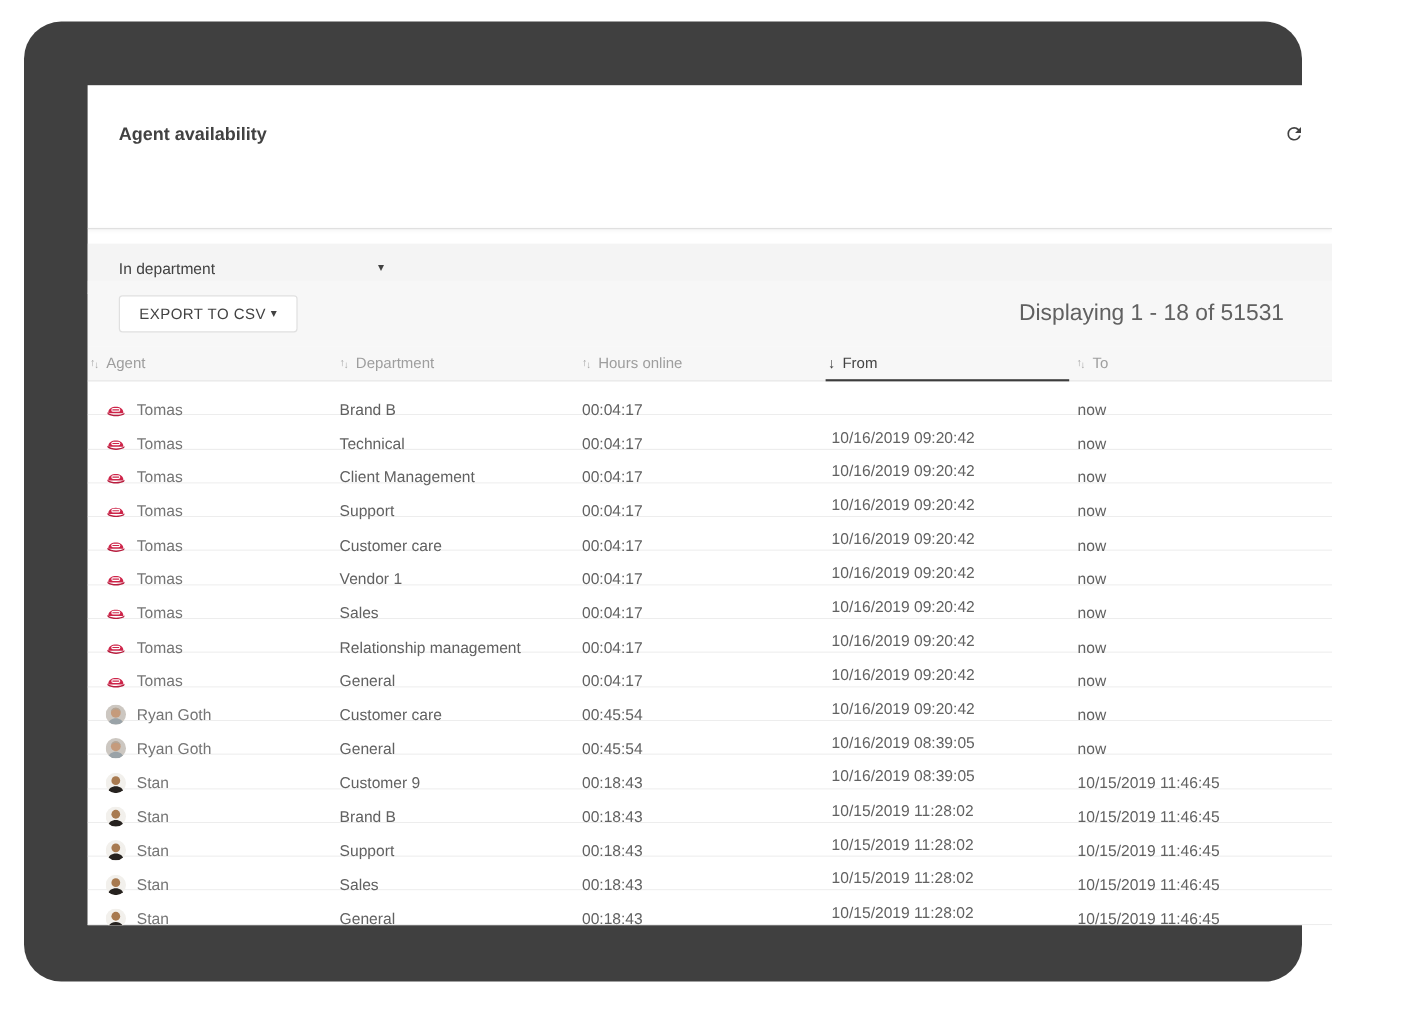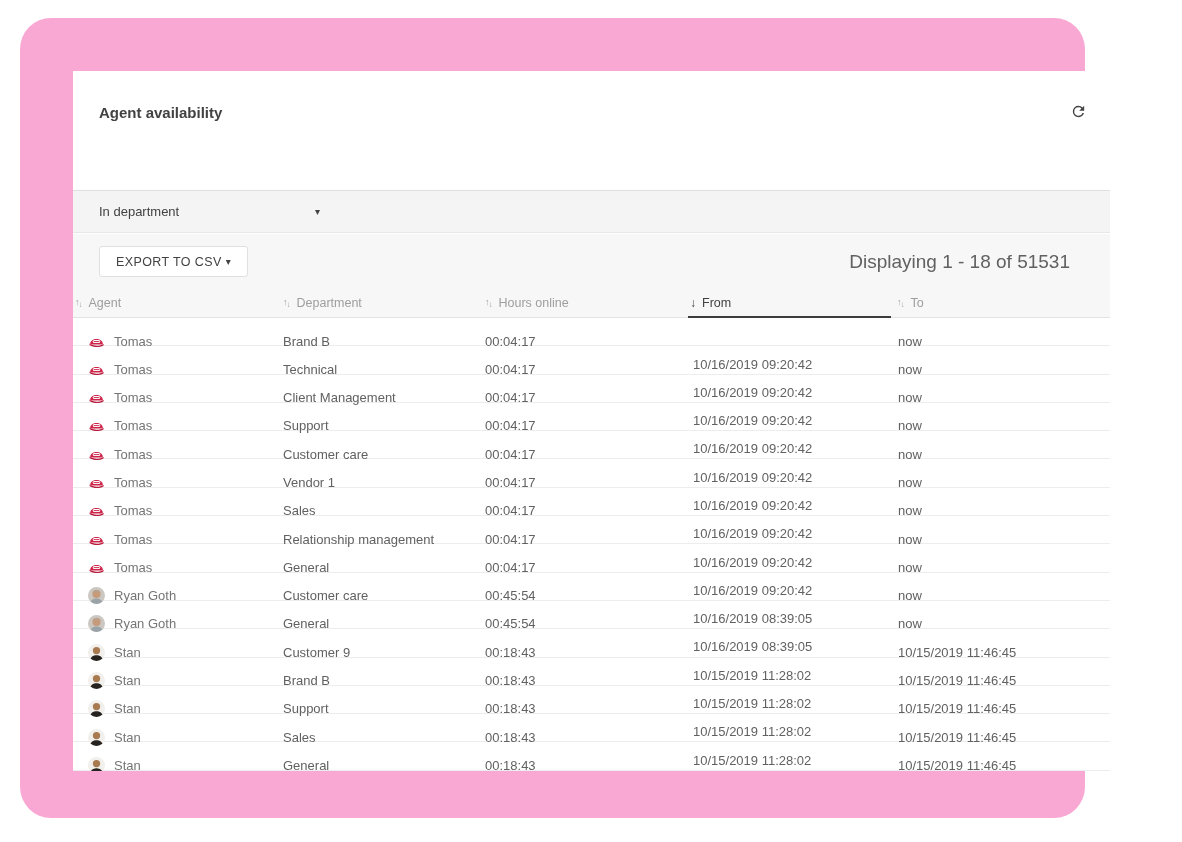--- a/index.html
+++ b/index.html
@@ -2,21 +2,21 @@
 <html><head>
 <meta charset="utf-8">
 <style>
   html,body{margin:0;padding:0;}
   body{
     width:1182px;height:842px;background:#ffffff;position:relative;overflow:hidden;
     font-family:"Liberation Sans",sans-serif;
   }
   .frame{
     position:absolute;left:20px;top:18px;width:1065px;height:800px;
-    background:#f9a8d4;border-radius:31px;
+    background:#404040;border-radius:31px;
   }
   .panel{
     position:absolute;left:53px;top:53px;width:1037px;height:700px;
     background:#ffffff;overflow:hidden;
   }
   
   .page-title{
     position:absolute;left:26px;top:33px;font-size:15px;font-weight:700;color:#424242;margin:0;
   }
   .refresh-btn{
@@ -31,21 +31,21 @@
   }
   .tab.active{color:#424242;border-bottom-color:#f0a22e;width:50px;}
   .tab.with-icon{margin-left:16px;gap:7px;font-size:12.5px;letter-spacing:.3px;padding:0 4px;}
   .plus-glyph{font-size:14px;line-height:1;color:#757575;}
   .tabs-divider{
     position:absolute;left:0;right:0;top:119px;height:1px;background:#e0e0e0;
     box-shadow:0 1px 3px rgba(0,0,0,.10);
   }
   
   .filter-row{
-    position:absolute;left:0;right:0;top:120px;height:42px;background:#f4f4f4;
+    position:absolute;left:0;right:0;top:132px;height:42px;background:#f4f4f4;
     border-bottom:1px solid #e7e7e7;display:flex;align-items:center;padding-left:26px;box-sizing:border-box;
   }
   .filter-select{
     width:221px;display:flex;align-items:center;justify-content:space-between;
     font-size:13px;color:#424242;cursor:pointer;
   }
   .caret{font-size:10px;color:#424242;line-height:1;}
   
   .toolbar{
     position:absolute;left:0;right:0;top:163px;height:55px;background:#f7f7f7;

